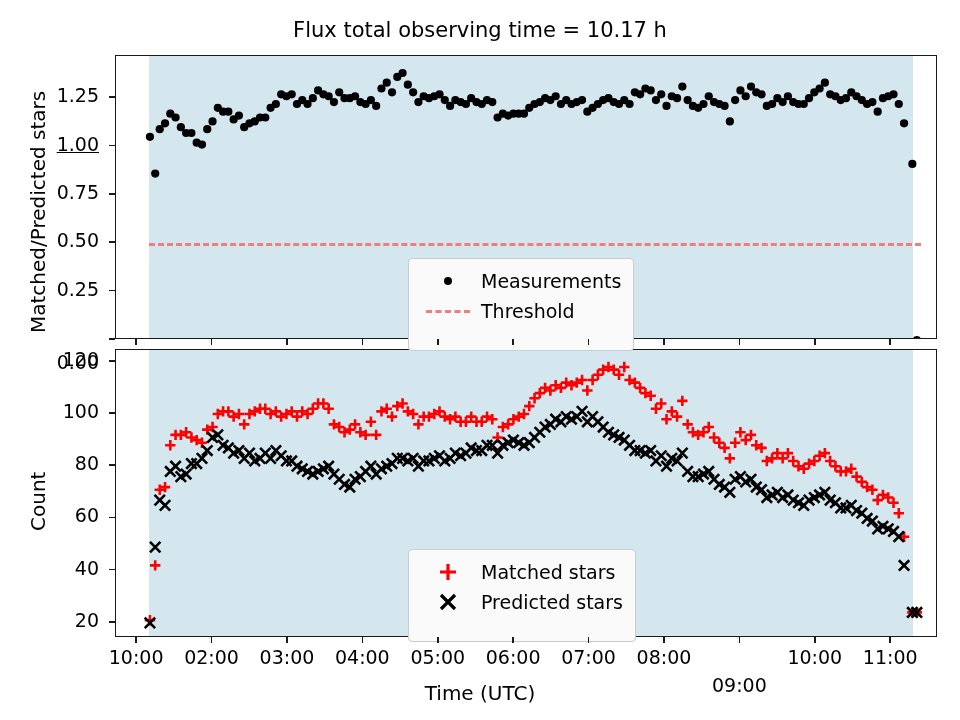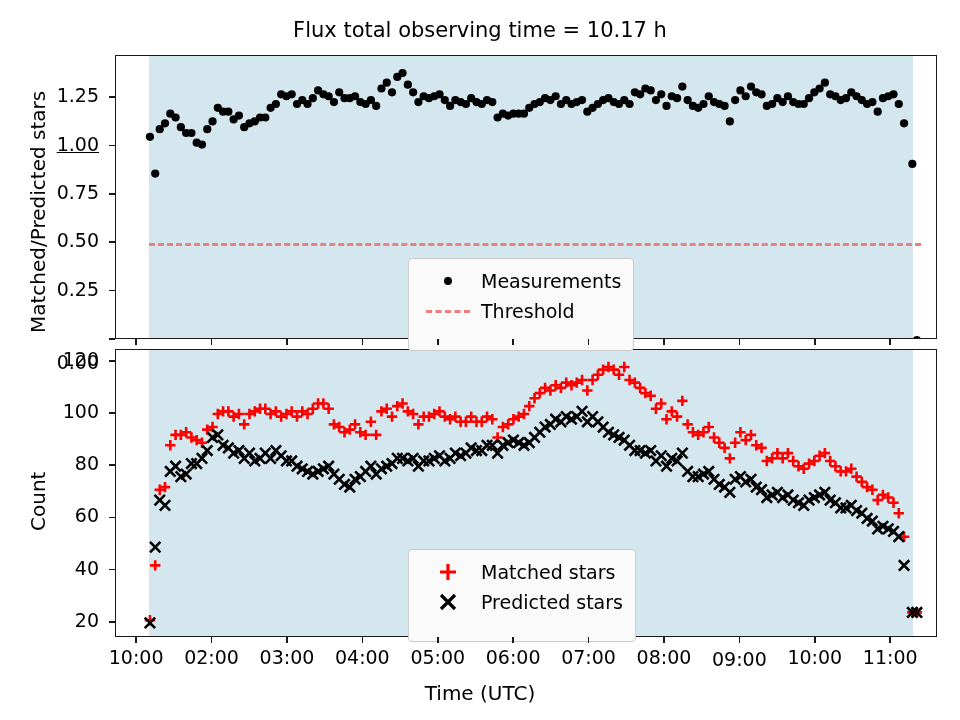--- a/index.html
+++ b/index.html
@@ -589,20 +589,20 @@
     <div class="xtick-mark" style="left: 512.38px; top: 637px;"></div>
     <div class="xtick-lab" style="left: 468.18px; top: 646px;">06:00</div>
     <div class="xtick-mark" style="left: 587.793px; top: 339px;"></div>
     <div class="xtick-mark" style="left: 587.793px; top: 637px;"></div>
     <div class="xtick-lab" style="left: 543.593px; top: 646px;">07:00</div>
     <div class="xtick-mark" style="left: 663.206px; top: 339px;"></div>
     <div class="xtick-mark" style="left: 663.206px; top: 637px;"></div>
     <div class="xtick-lab" style="left: 619.006px; top: 646px;">08:00</div>
     <div class="xtick-mark" style="left: 738.618px; top: 339px;"></div>
     <div class="xtick-mark" style="left: 738.618px; top: 637px;"></div>
-    <div class="xtick-lab" style="left: 694.418px; top: 648px;">09:00</div>
+    <div class="xtick-lab" style="left: 694.418px; top: 674px;">09:00</div>
     <div class="xtick-mark" style="left: 814.031px; top: 339px;"></div>
     <div class="xtick-mark" style="left: 814.031px; top: 637px;"></div>
     <div class="xtick-lab" style="left: 769.831px; top: 646px;">10:00</div>
     <div class="xtick-mark" style="left: 889.444px; top: 339px;"></div>
     <div class="xtick-mark" style="left: 889.444px; top: 637px;"></div>
     <div class="xtick-lab" style="left: 845.244px; top: 646px;">11:00</div>
   </div>
 
 </body></html>

